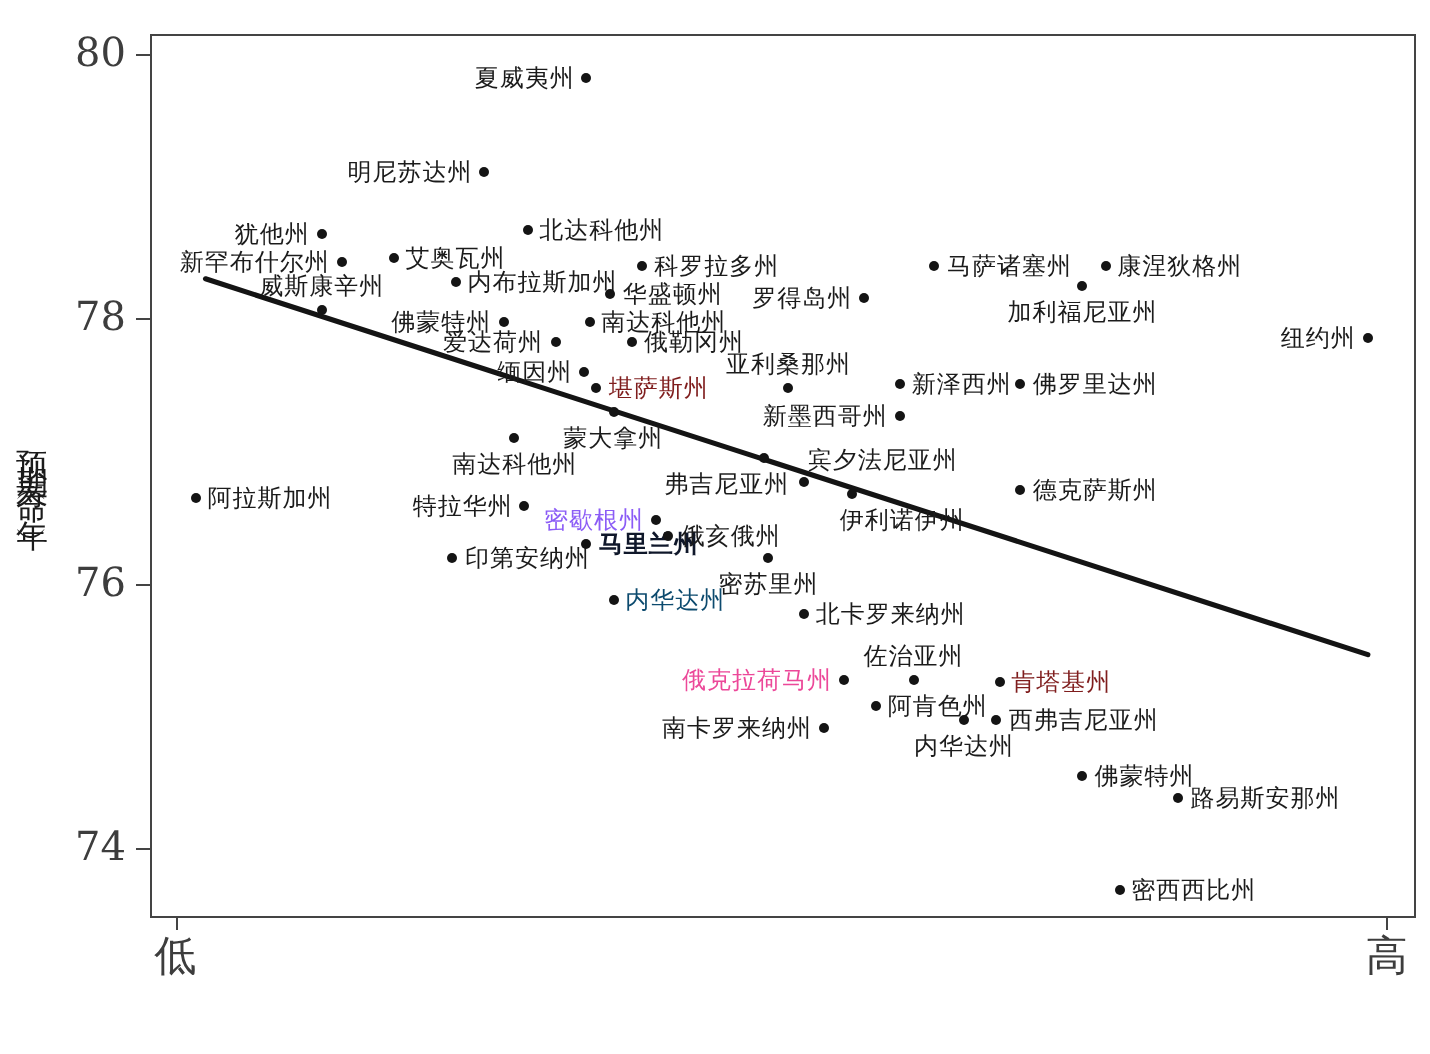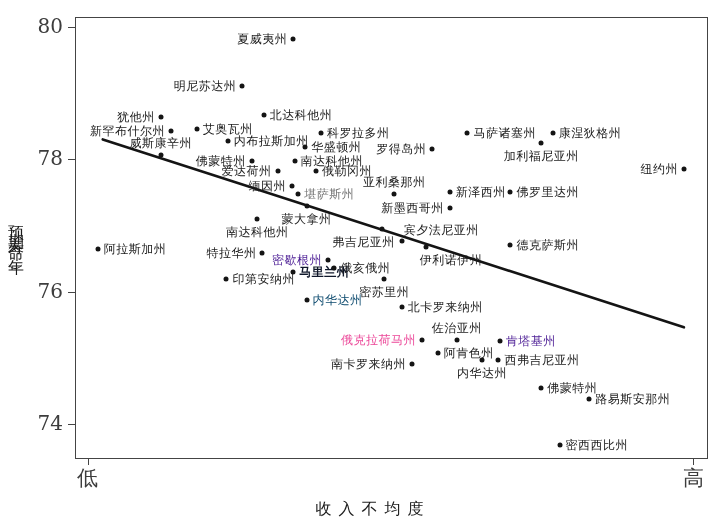--- a/index.html
+++ b/index.html
@@ -129,21 +129,21 @@
       <div class="pt" style="left: 218.326px; top: 255.398px;">
         <span class="dot" style="background: rgb(20, 20, 20);"></span>
         <span class="lbl pos-right" style="color: #0f172a; font-weight: bold;">马里兰州</span>
       </div>
       <div class="pt" style="left: 219.588px; top: 143.579px;">
         <span class="dot" style="background: rgb(20, 20, 20);"></span>
         <span class="lbl pos-right" style="color: rgb(27, 27, 27);">南达科他州</span>
       </div>
       <div class="pt" style="left: 223.374px; top: 176.662px;">
         <span class="dot" style="background: rgb(20, 20, 20);"></span>
-        <span class="lbl pos-right" style="color: #737373;">堪萨斯州</span>
+        <span class="lbl pos-right" style="color: #7f1d1d;">堪萨斯州</span>
       </div>
       <div class="pt" style="left: 230.315px; top: 129.684px;">
         <span class="dot" style="background: rgb(20, 20, 20);"></span>
         <span class="lbl pos-right" style="color: rgb(27, 27, 27);">华盛顿州</span>
       </div>
       <div class="pt" style="left: 231.577px; top: 189.233px;">
         <span class="dot" style="background: rgb(20, 20, 20);"></span>
         <span class="lbl pos-below" style="color: rgb(27, 27, 27);">蒙大拿州</span>
       </div>
       <div class="pt" style="left: 231.577px; top: 283.188px;">
@@ -153,21 +153,21 @@
       <div class="pt" style="left: 241.042px; top: 153.504px;">
         <span class="dot" style="background: rgb(20, 20, 20);"></span>
         <span class="lbl pos-right" style="color: rgb(27, 27, 27);">俄勒冈州</span>
       </div>
       <div class="pt" style="left: 246.09px; top: 115.789px;">
         <span class="dot" style="background: rgb(20, 20, 20);"></span>
         <span class="lbl pos-right" style="color: rgb(27, 27, 27);">科罗拉多州</span>
       </div>
       <div class="pt" style="left: 253.031px; top: 243.489px;">
         <span class="dot" style="background: rgb(20, 20, 20);"></span>
-        <span class="lbl pos-left" style="color: #4c1d95; margin-left: 46px;">密歇根州</span>
+        <span class="lbl pos-left" style="color: #8b5cf6; margin-left: 46px;">密歇根州</span>
       </div>
       <div class="pt" style="left: 259.341px; top: 251.429px;">
         <span class="dot" style="background: rgb(20, 20, 20);"></span>
         <span class="lbl pos-right" style="color: rgb(27, 27, 27);">俄亥俄州</span>
       </div>
       <div class="pt" style="left: 307.297px; top: 212.391px;">
         <span class="dot" style="background: rgb(20, 20, 20);"></span>
         <span class="lbl pos-below-left" style="color: rgb(27, 27, 27);">弗吉尼亚州</span>
       </div>
       <div class="pt" style="left: 309.19px; top: 262.015px;">
@@ -225,21 +225,21 @@
       <div class="pt" style="left: 406.995px; top: 343.398px;">
         <span class="dot" style="background: rgb(20, 20, 20);"></span>
         <span class="lbl pos-below" style="color: rgb(27, 27, 27);">内华达州</span>
       </div>
       <div class="pt" style="left: 423.401px; top: 343.398px;">
         <span class="dot" style="background: rgb(20, 20, 20);"></span>
         <span class="lbl pos-right" style="color: rgb(27, 27, 27);">西弗吉尼亚州</span>
       </div>
       <div class="pt" style="left: 424.663px; top: 324.211px;">
         <span class="dot" style="background: rgb(20, 20, 20);"></span>
-        <span class="lbl pos-right" style="color: #4c1d95;">肯塔基州</span>
+        <span class="lbl pos-right" style="color: #7f1d1d;">肯塔基州</span>
       </div>
       <div class="pt" style="left: 435.39px; top: 174.677px;">
         <span class="dot" style="background: rgb(20, 20, 20);"></span>
         <span class="lbl pos-right" style="color: rgb(27, 27, 27);">佛罗里达州</span>
       </div>
       <div class="pt" style="left: 435.39px; top: 228.271px;">
         <span class="dot" style="background: rgb(20, 20, 20);"></span>
         <span class="lbl pos-right" style="color: rgb(27, 27, 27);">德克萨斯州</span>
       </div>
       <div class="pt" style="left: 466.309px; top: 125.714px;">
@@ -276,14 +276,13 @@
       <div class="ytick-lbl" style="left: 23px; top: 291.586px;">76</div>
       <div class="ytick-mark" style="left: 68px; top: 423.917px;"></div>
       <div class="ytick-lbl" style="left: 23px; top: 423.917px;">74</div>
     </div>
   <div id="xticks">
       <div class="xtick-mark" style="left: 87.62px; top: 458px;"></div>
       <div class="xtick-lbl" style="left: 87.62px; top: 468px;">低</div>
       <div class="xtick-mark" style="left: 693.38px; top: 458px;"></div>
       <div class="xtick-lbl" style="left: 693.38px; top: 468px;">高</div>
     </div>
-  <div class="xlabel">收入不均度</div>
 </div>
 
 </body></html>

